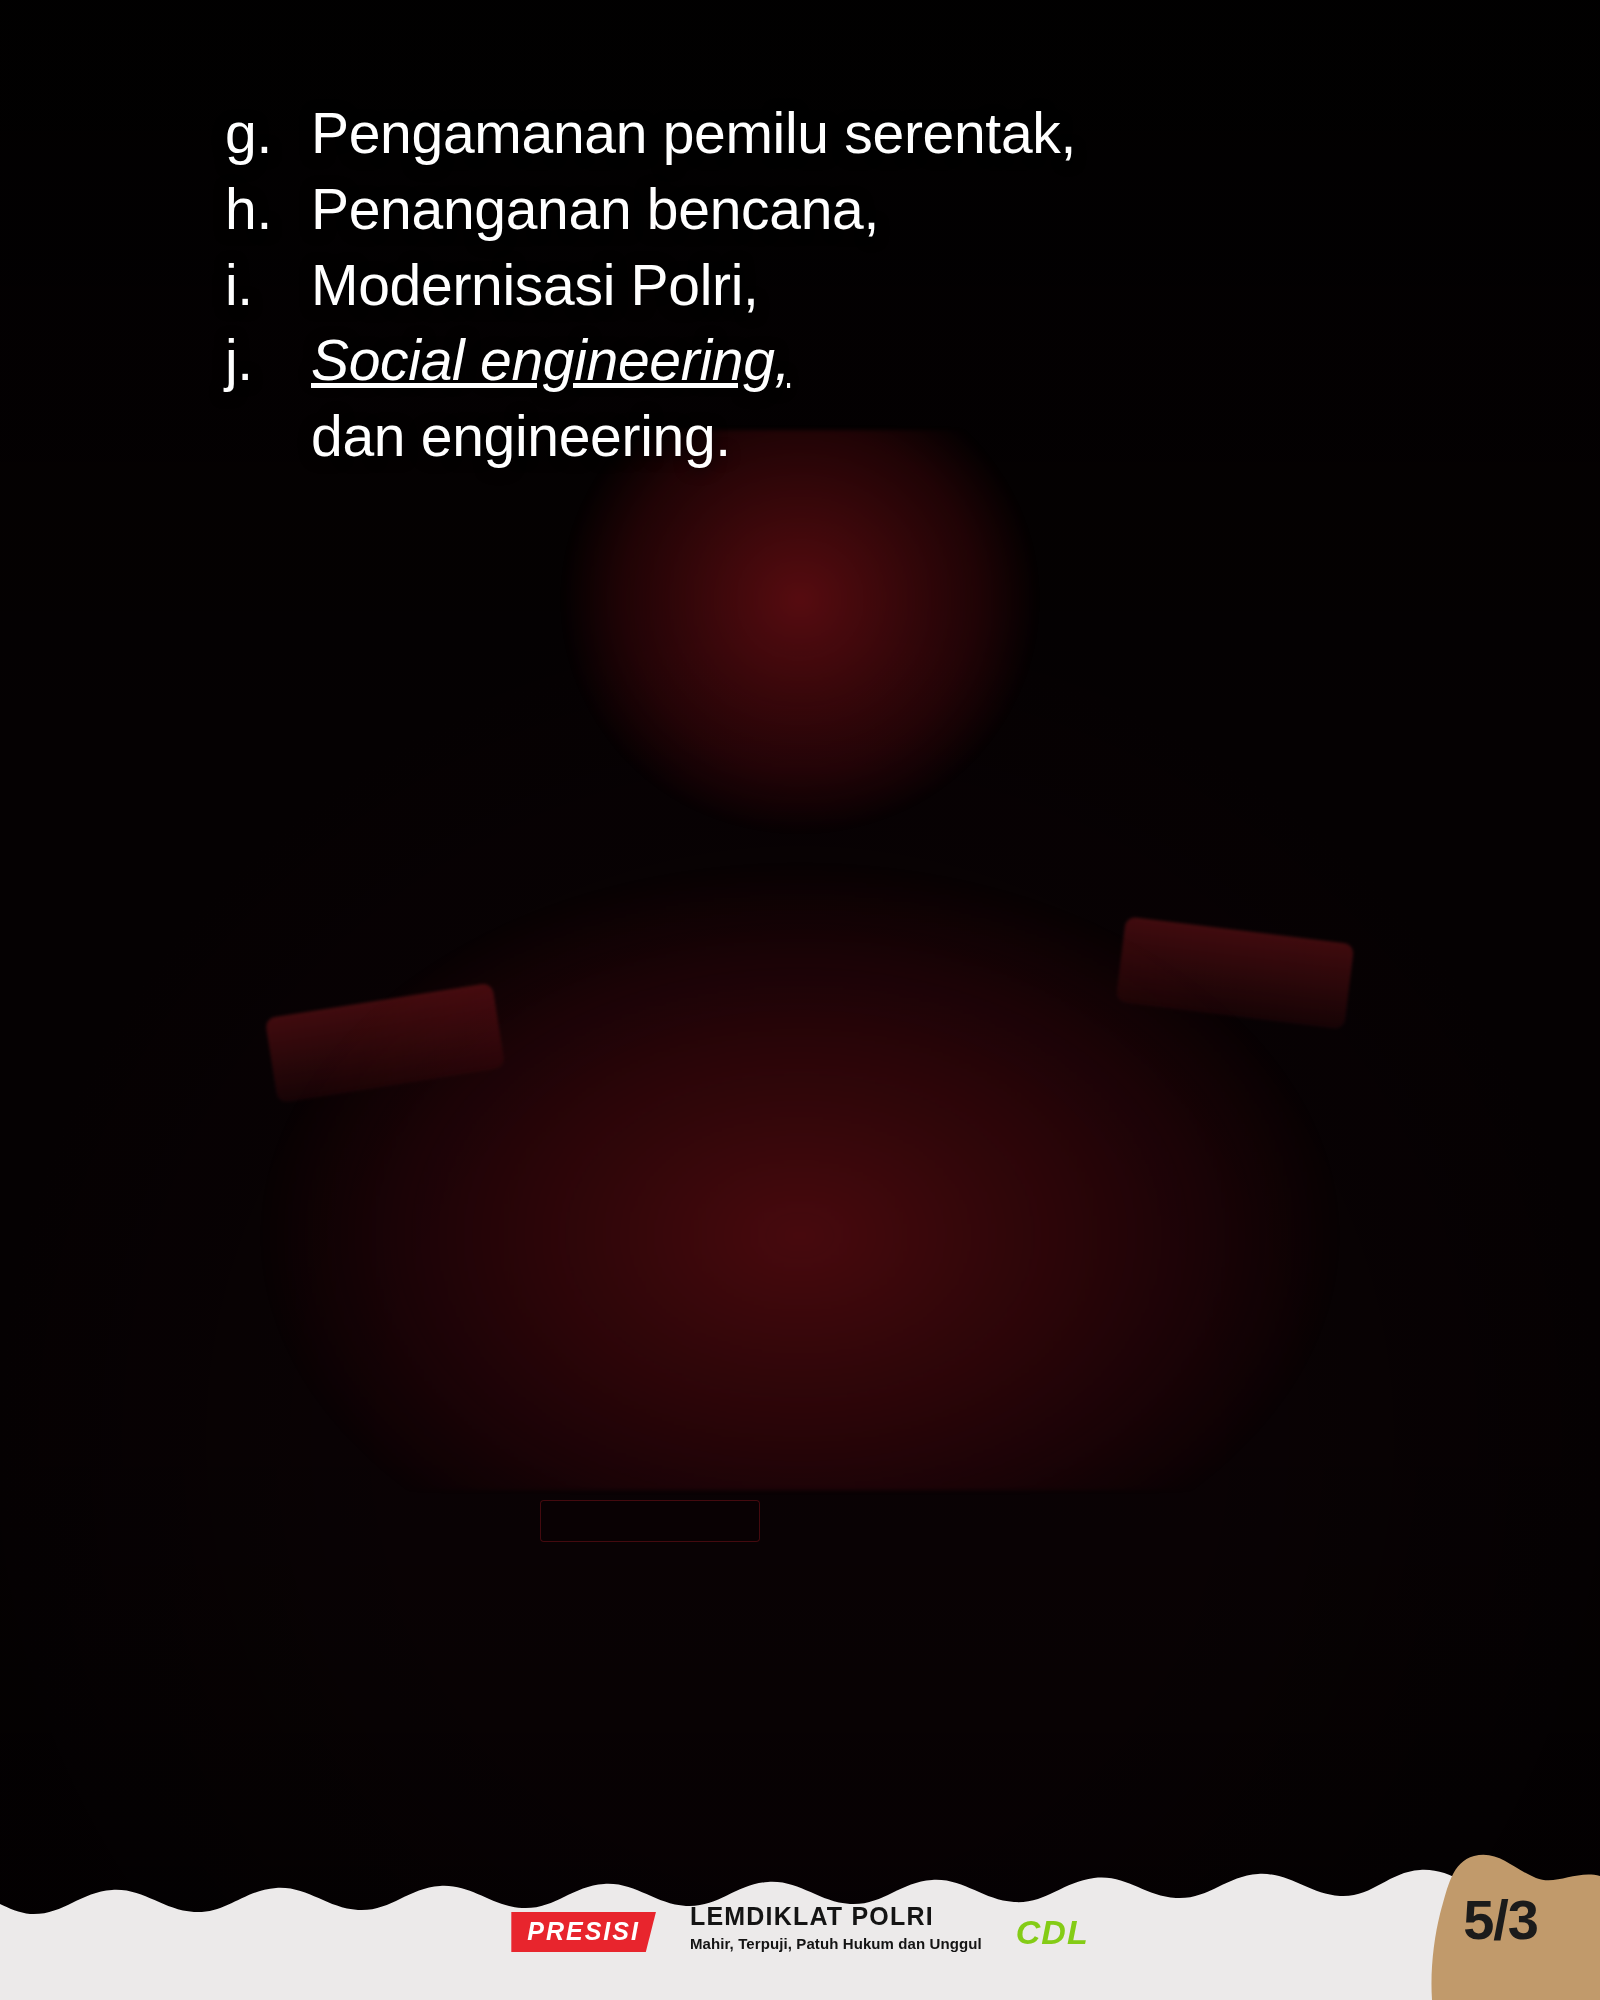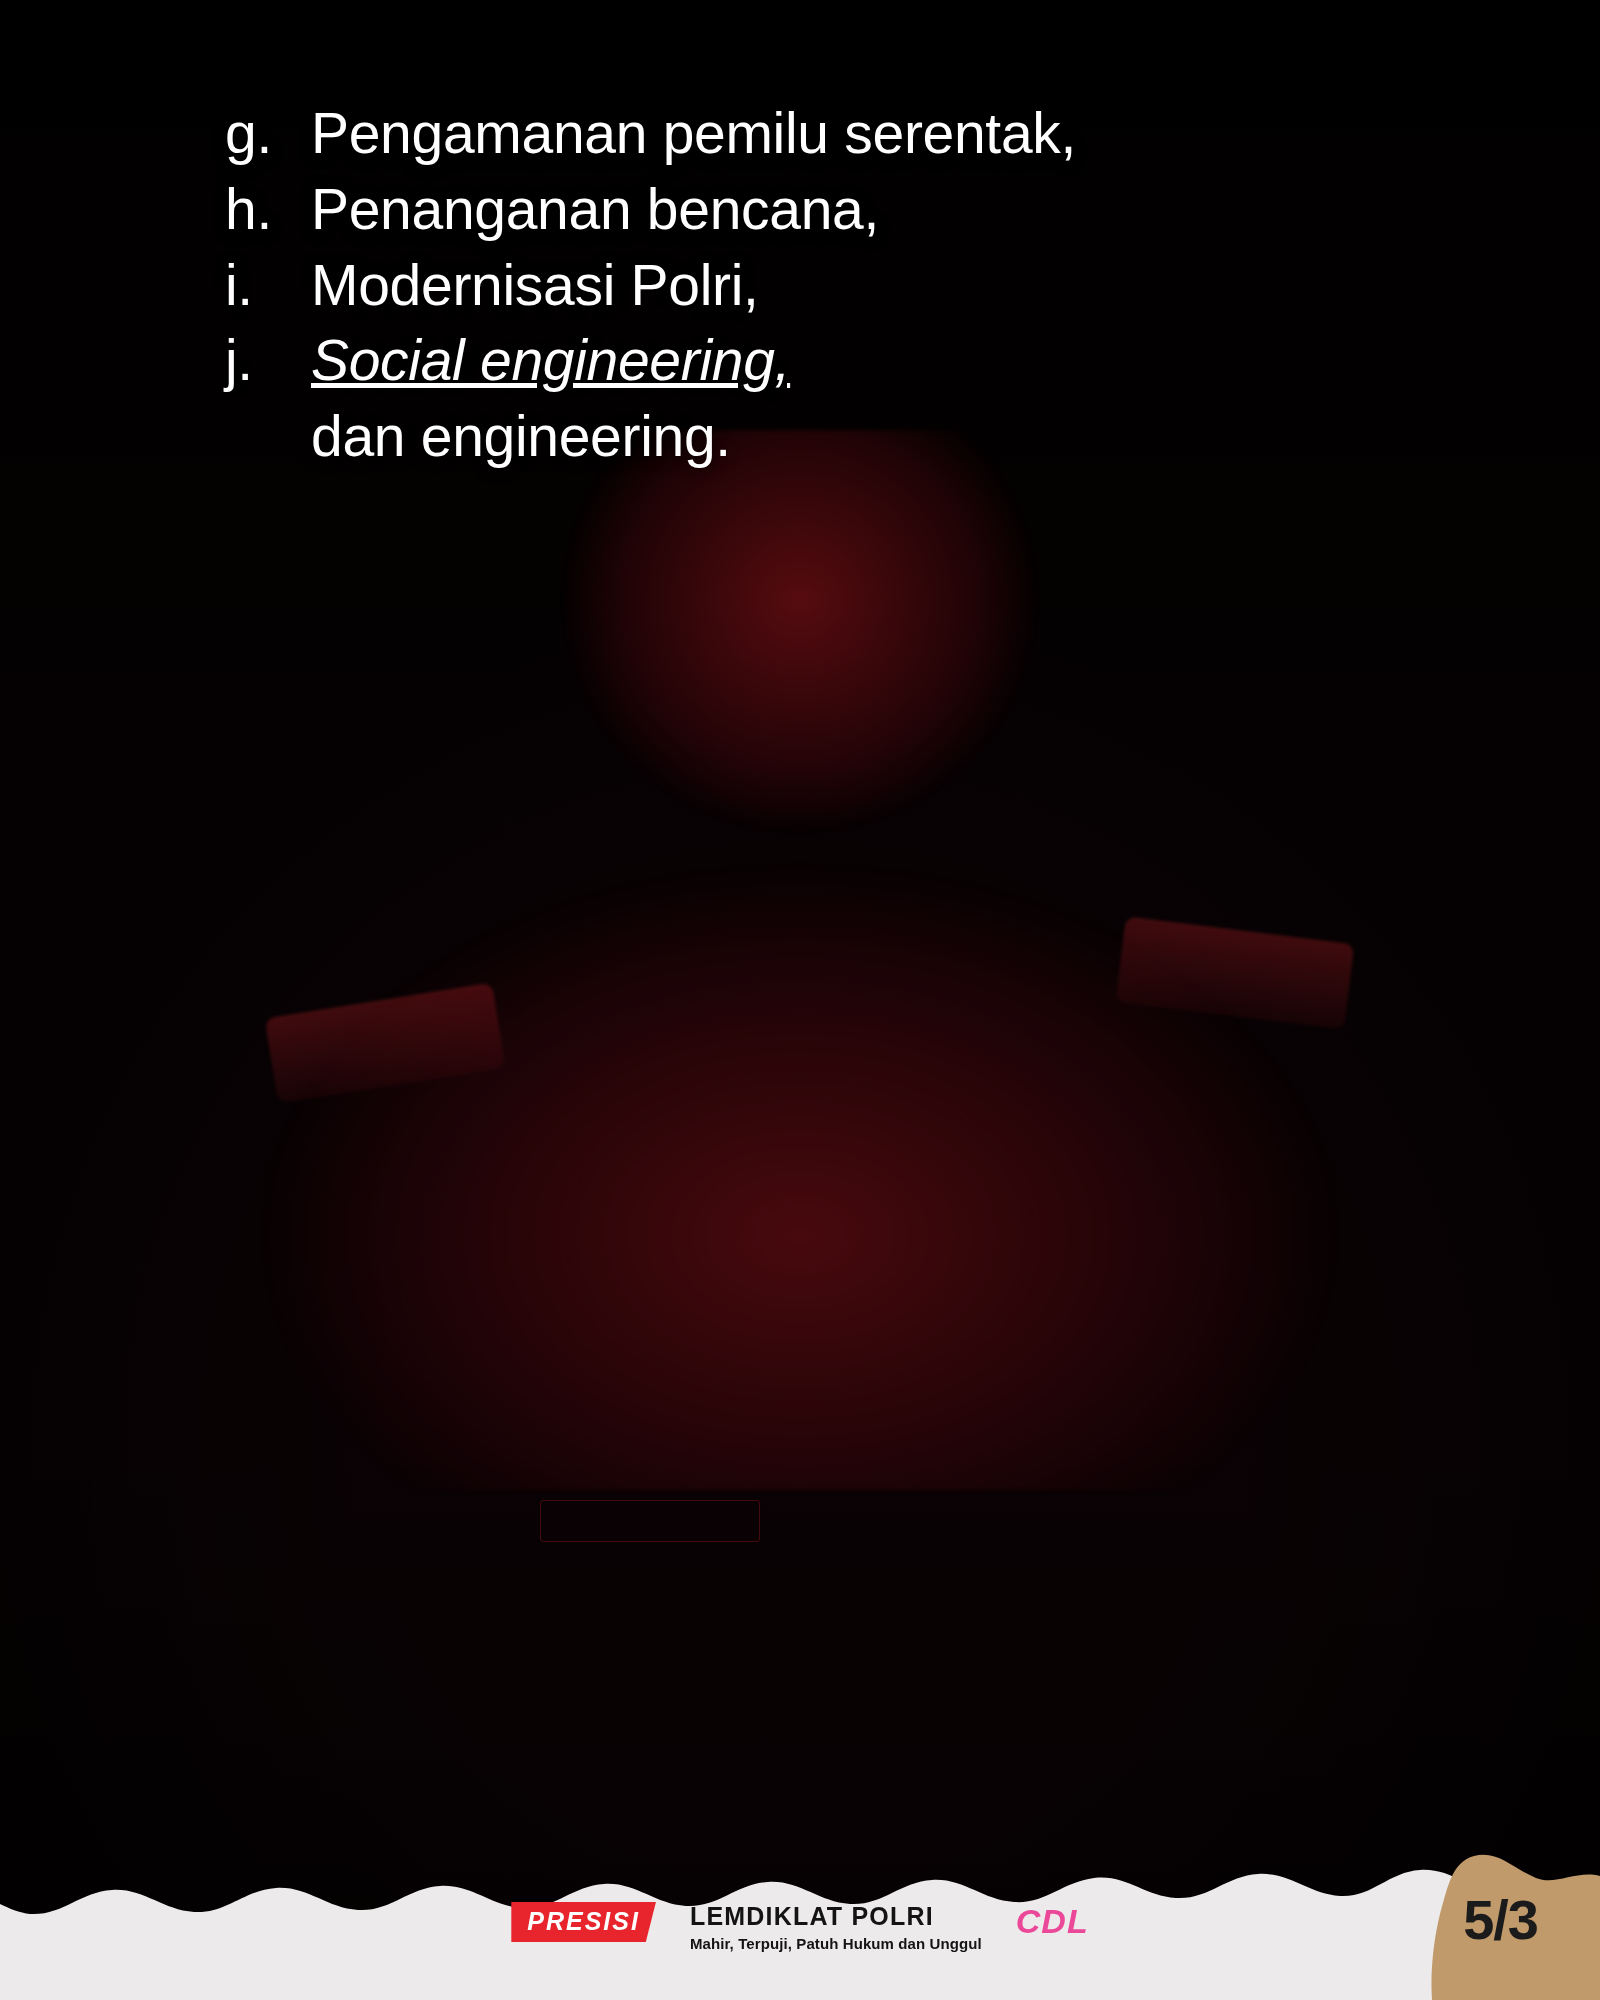--- a/index.html
+++ b/index.html
@@ -101,21 +101,21 @@
   .footer-bar {
     position:absolute;
     left:0; bottom:0;
     width:1600px; height:170px;
     display:flex;
     align-items:center;
     justify-content:center;
   }
   .brands {
     display:flex;
-    align-items:flex-start;
+    align-items:flex-end;
     gap:34px;
     transform:translateY(4px);
     margin-top:16px;
   }
   .presisi {
     background:#e8252d;
     color:#ffffff;
     font-weight:700;
     font-style:italic;
     font-size:25px;
@@ -129,21 +129,21 @@
     font-weight:700; 
     font-size:25px; letter-spacing:1.2px;
   }
   .lemdiklat .l2 {
     font-weight:700;
     font-size:15px;
     letter-spacing:0.1px;
     margin-top:4px;
   }
   .cdl {
-    color:#ec4899;
+    color:#84cc16;
     font-weight:700;
     font-style:italic;
     font-size:34px;
     letter-spacing:1px;
   }
   .pagenum {
     position:absolute;
     right:62px; bottom:48px;
     color:#1b1b1b;
     font-size:56px;

